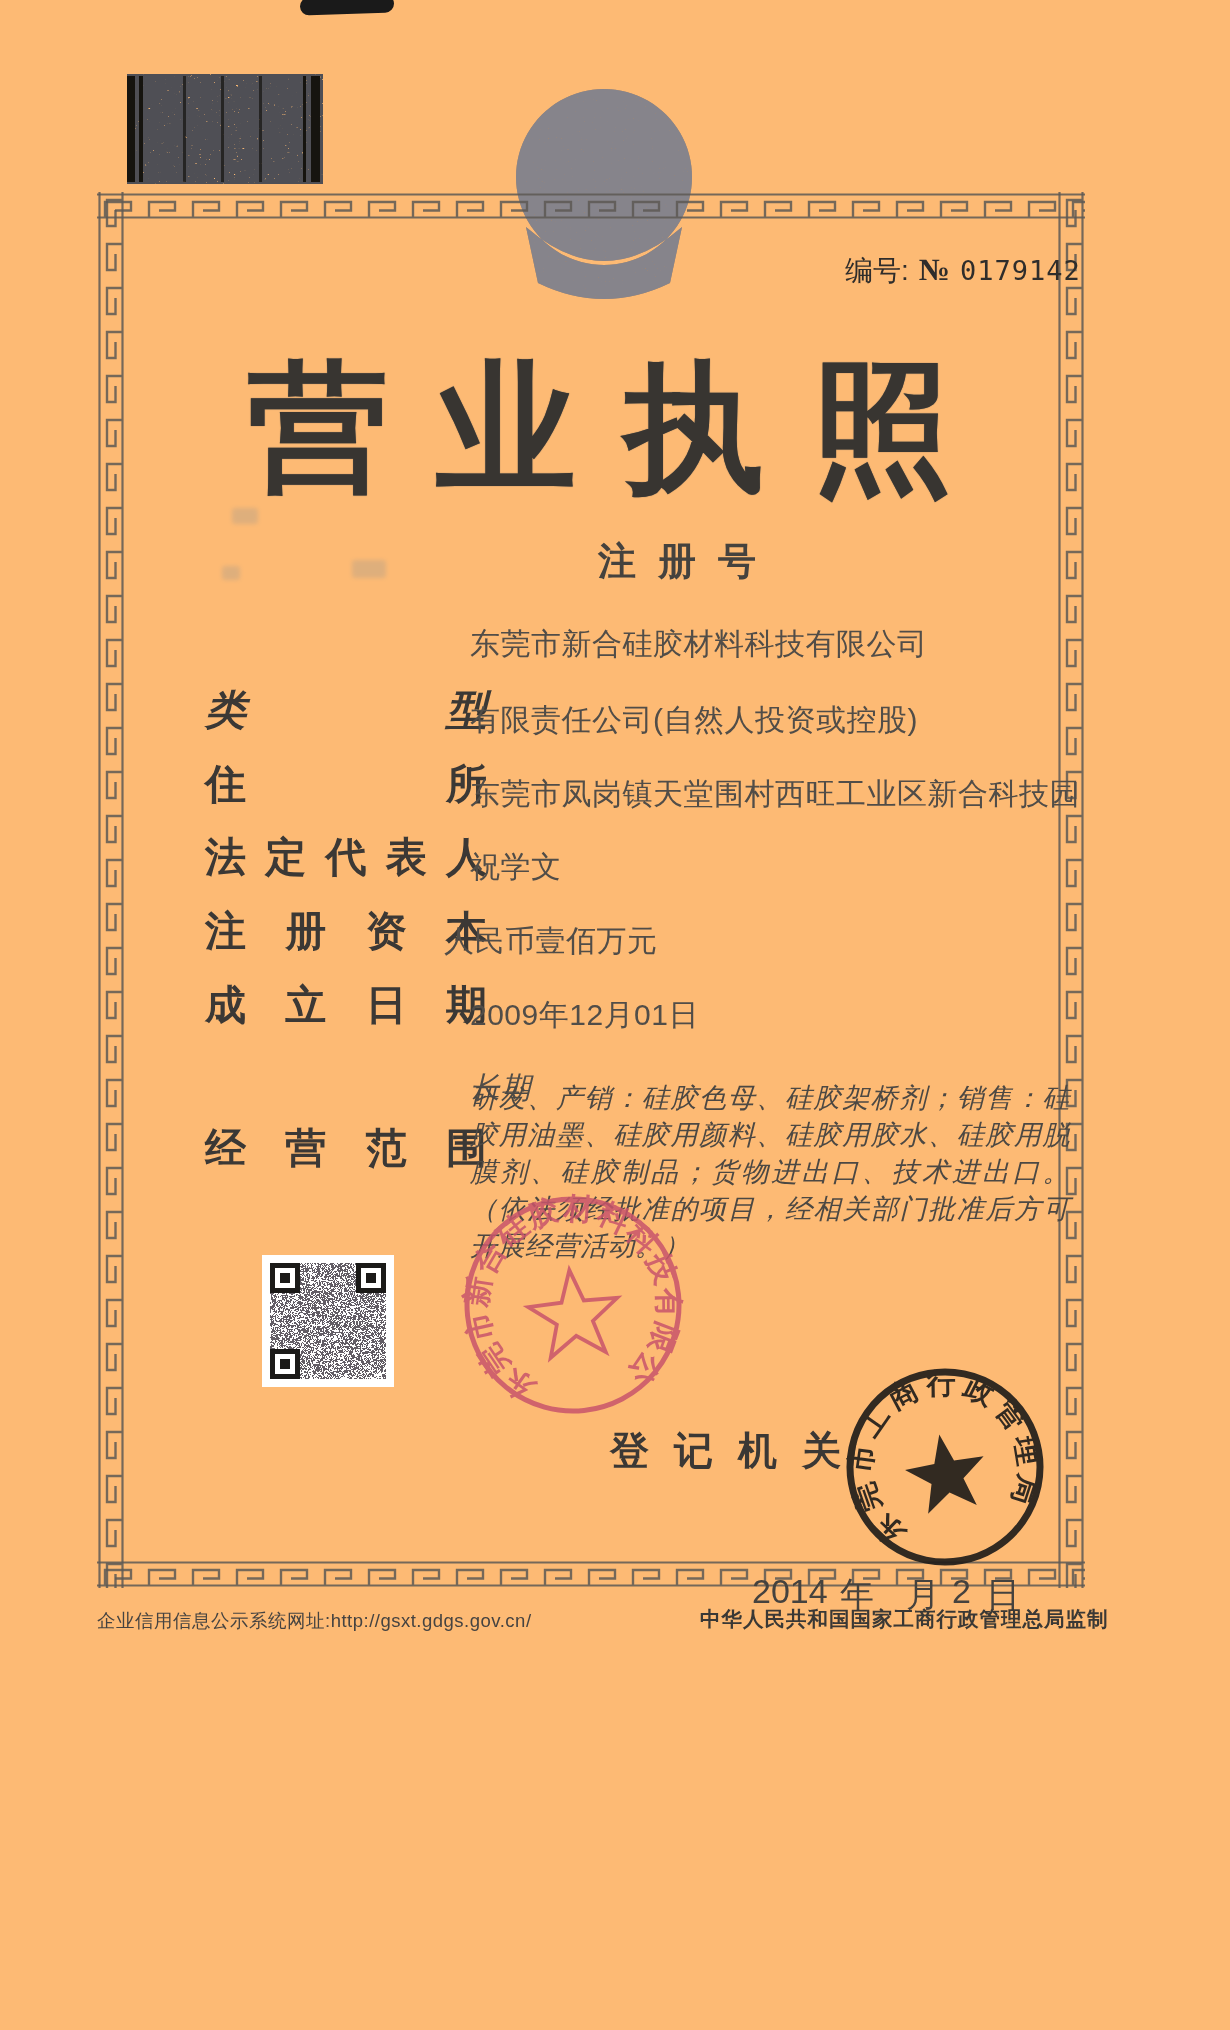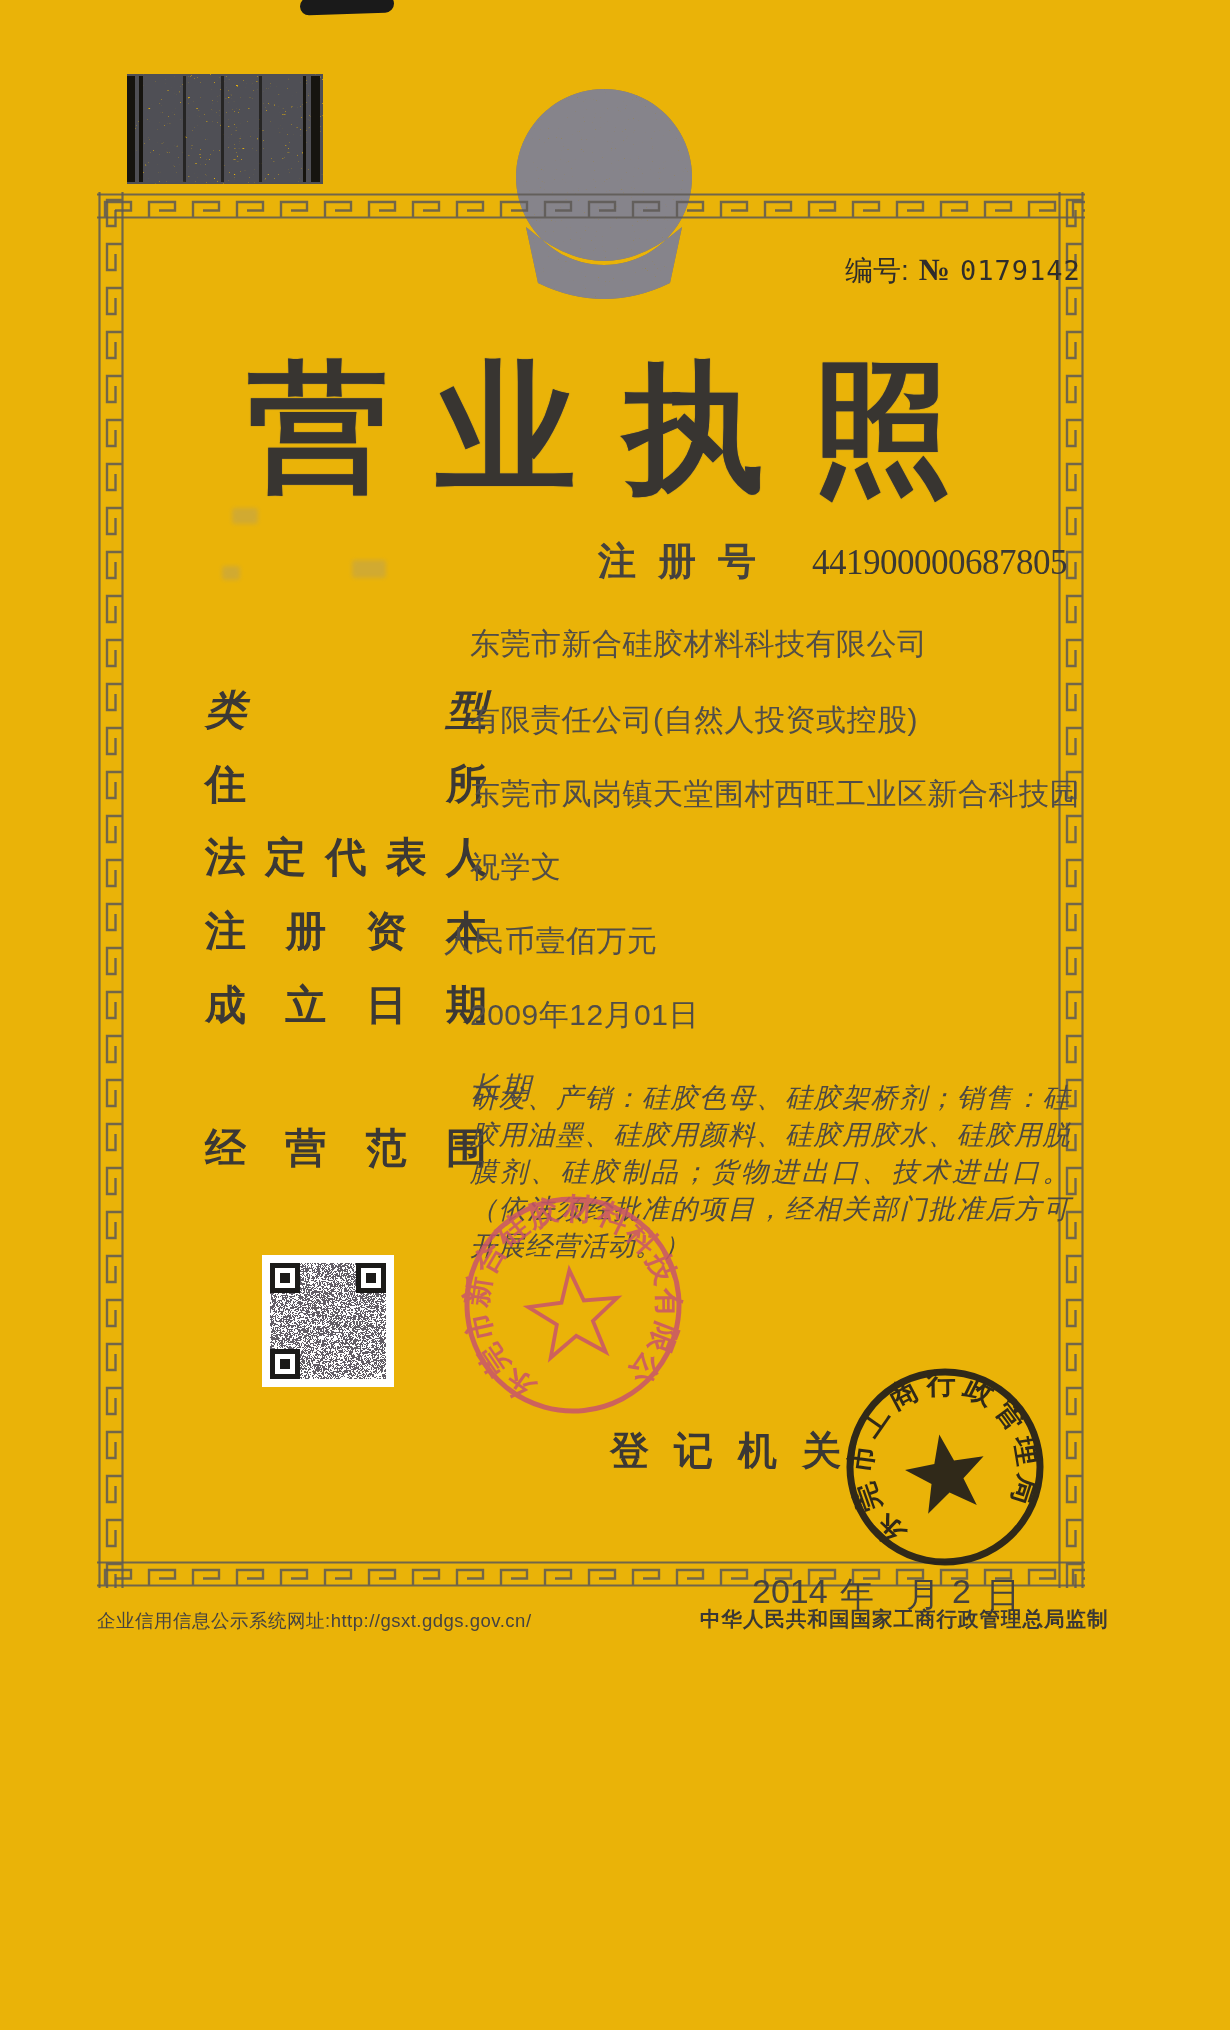--- a/index.html
+++ b/index.html
@@ -1,18 +1,18 @@
 <!DOCTYPE html>
 <html><head>
 <meta charset="utf-8">
 <style>
   html,body{margin:0;padding:0;background:#ffffff;}
   .page{
     position:relative;width:1230px;height:2030px;overflow:hidden;
-    background:#eab308;
+    background:#fdba74;
     font-family:"Liberation Sans", sans-serif;
     color:#3c3936;
   }
   .abs{position:absolute;}
   
   .serial{display:flex;align-items:baseline;gap:10px;font-size:28px;color:#2f2d2b;}
   .serial .no-symbol{font-family:"Liberation Serif", serif;font-weight:bold;font-size:31px;}
   .serial .digits{font-family:"DejaVu Sans Mono", monospace;font-size:27px;letter-spacing:1px;}
   
   .title{
@@ -110,21 +110,20 @@
   <div class="abs serial" style="left:845px;top:252px;">
     <span>编号:</span>
     <span class="no-symbol">№</span>
     <span class="digits">0179142</span>
   </div>
 
   <div class="abs title" style="left:170px;top:335px;width:860px;padding-left:48px;box-sizing:border-box;">营业执照</div>
 
   <div class="abs regline" style="left:598px;top:536px;">
     <span class="rlabel">注册号</span>
-    <span class="rnum">441900000687805</span>
   </div>
 
   <div class="abs fvalue" style="left:470px;top:624px;">东莞市新合硅胶材料科技有限公司</div>
 
   <div class="abs flabel" style="left:205px;top:688px;font-style:italic;">类型</div>
   <div class="abs fvalue" style="left:470px;top:700px;">有限责任公司(自然人投资或控股)</div>
 
   <div class="abs flabel" style="left:205px;top:762px;">住所</div>
   <div class="abs fvalue" style="left:470px;top:774px;">东莞市凤岗镇天堂围村西旺工业区新合科技园</div>
 

